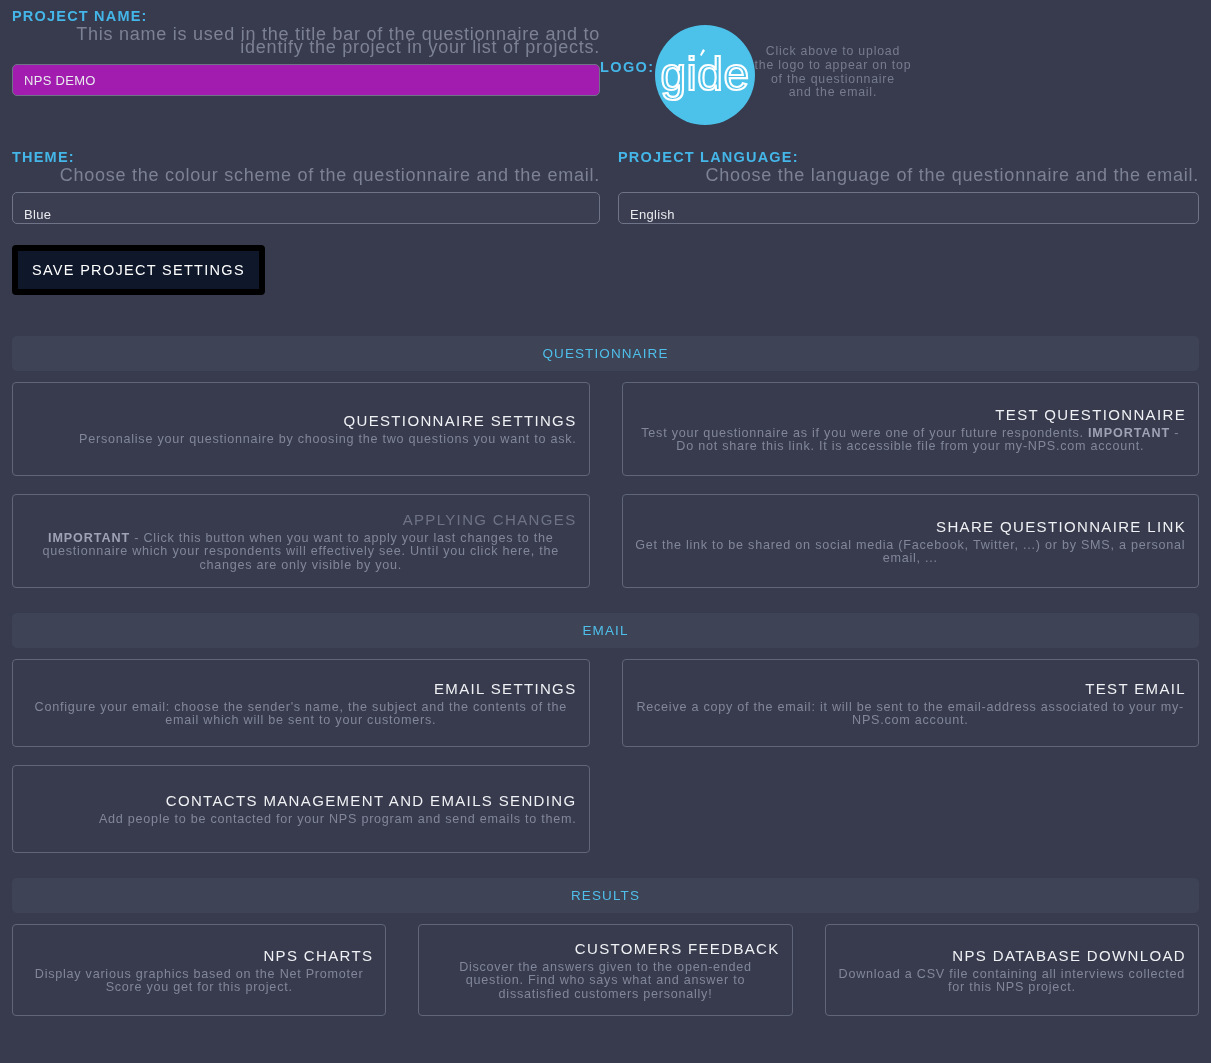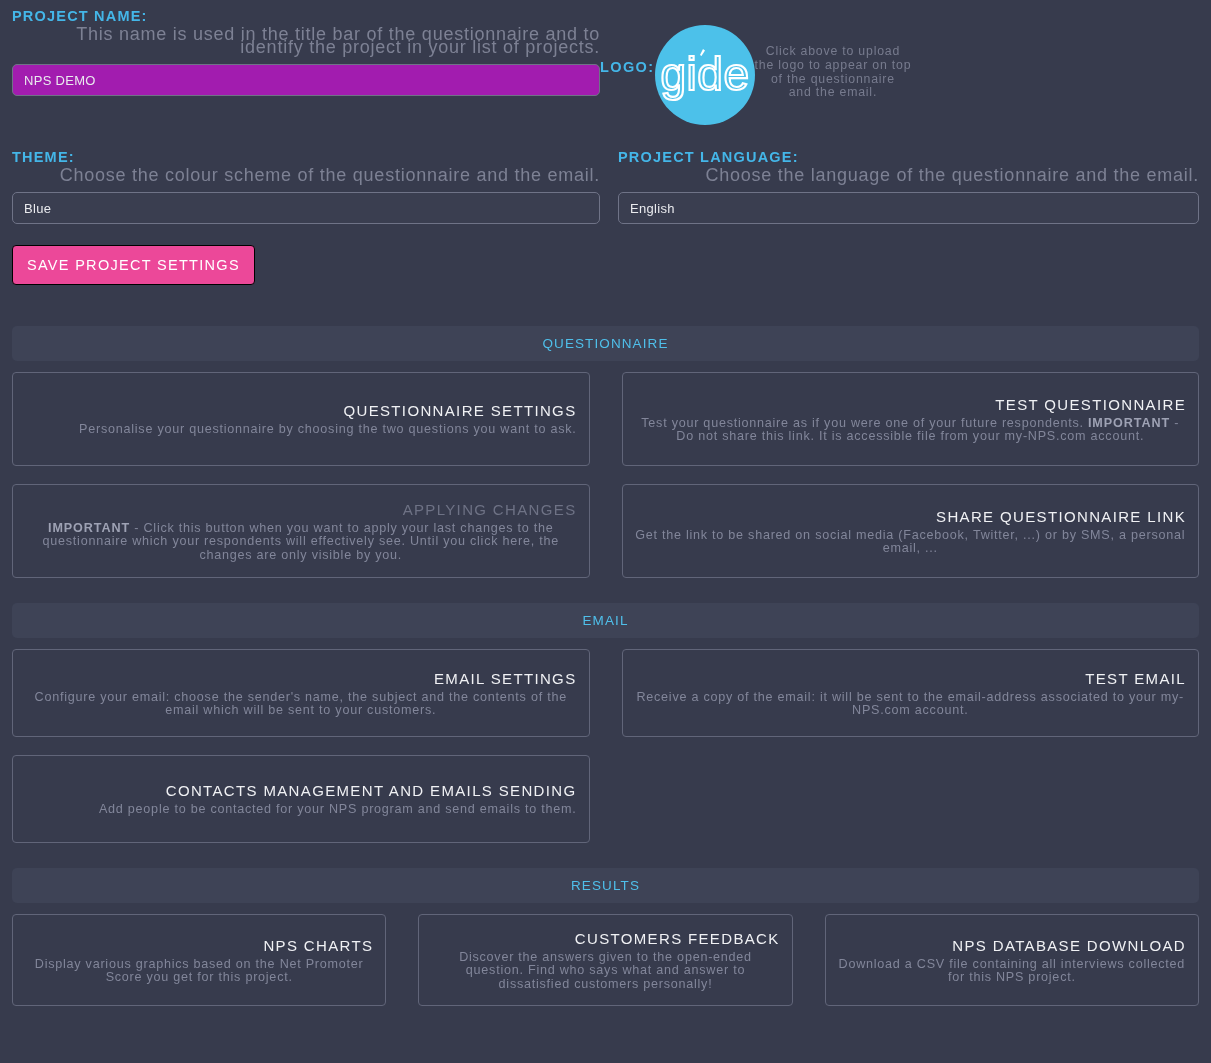--- a/index.html
+++ b/index.html
@@ -59,21 +59,20 @@
     border-radius: 5px;
     color: #e9eaee;
     font-family: "Liberation Sans", sans-serif;
     font-size: 13px;
     letter-spacing: 0.3px;
     padding: 0 11px;
     outline: none;
   }
   .select-box {
     display: flex;
-    align-items: center;
     width: 100%;
     height: 32px;
     margin-top: 10px;
     background: #3a3e50;
     border: 1px solid #6f7387;
     border-radius: 5px;
     color: #e9eaee;
     font-size: 13px;
     letter-spacing: 0.3px;
     padding: 14px 11px;
@@ -114,22 +113,22 @@
   .two-col {
     display: flex;
     margin-top: 22px;
   }
   .col-left { width: 600px; padding-right: 12px; }
   .col-right { flex: 1; padding-left: 6px; }
 
   .save-btn {
     display: block;
     margin-top: 21px;
-    background: #ec4899;
-    border: 1px solid #000000;
+    background: #0f172a;
+    border: 6px solid #000000;
     border-radius: 4px;
     color: #ffffff;
     font-family: "Liberation Sans", sans-serif;
     font-size: 14.5px;
     letter-spacing: 1.3px;
     padding: 11px 14px;
     cursor: pointer;
   }
 
   

